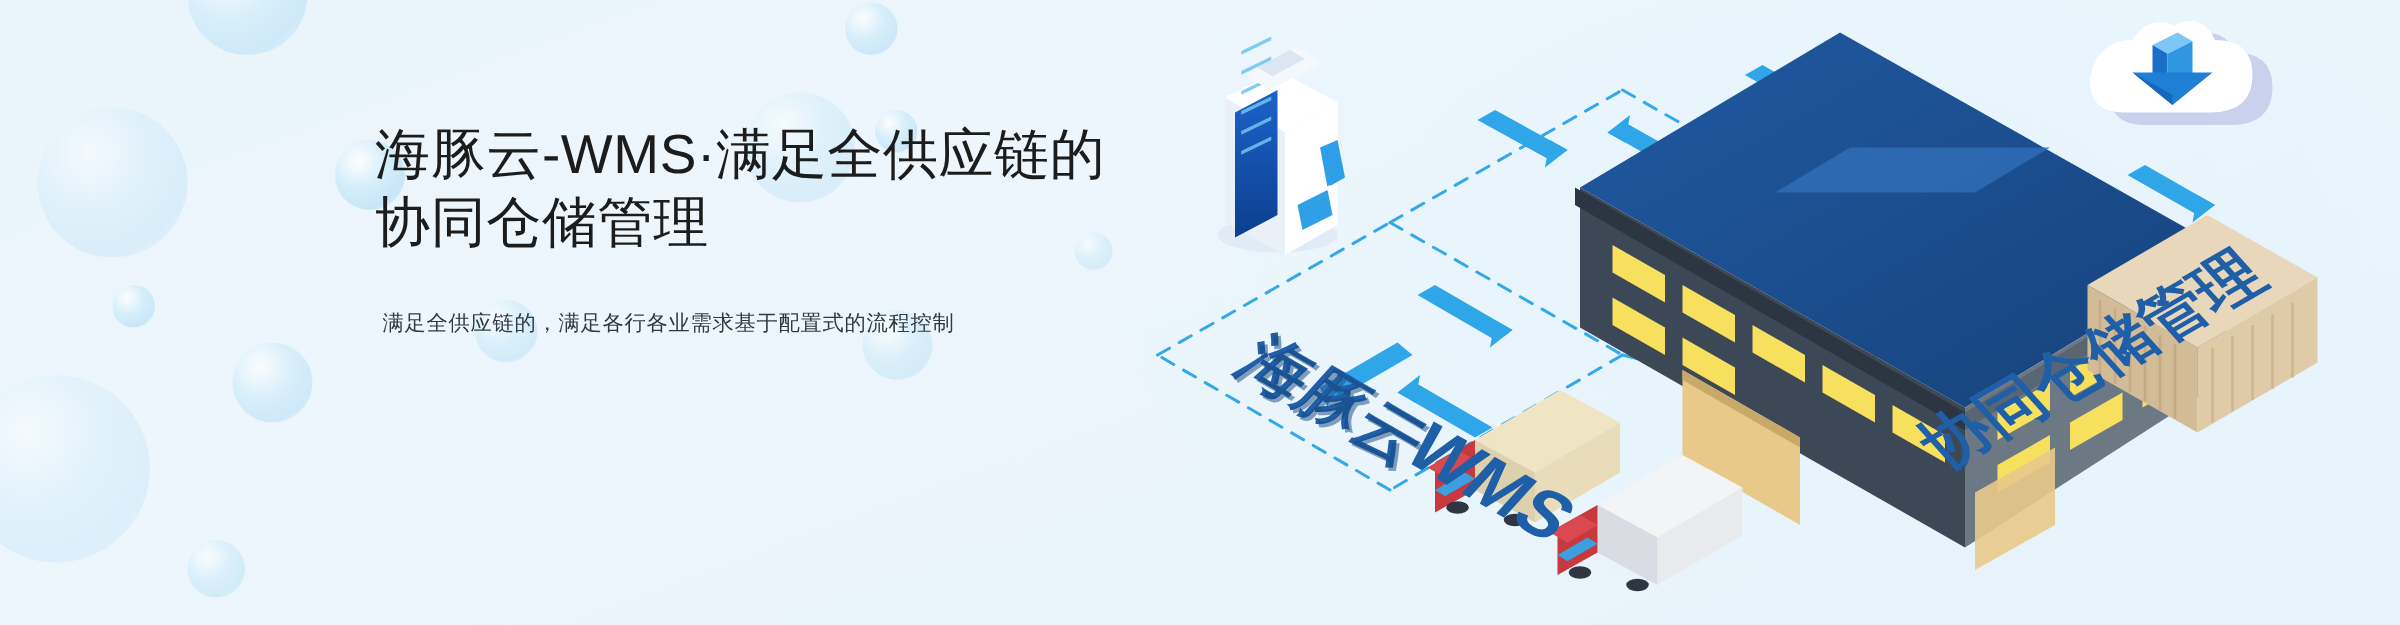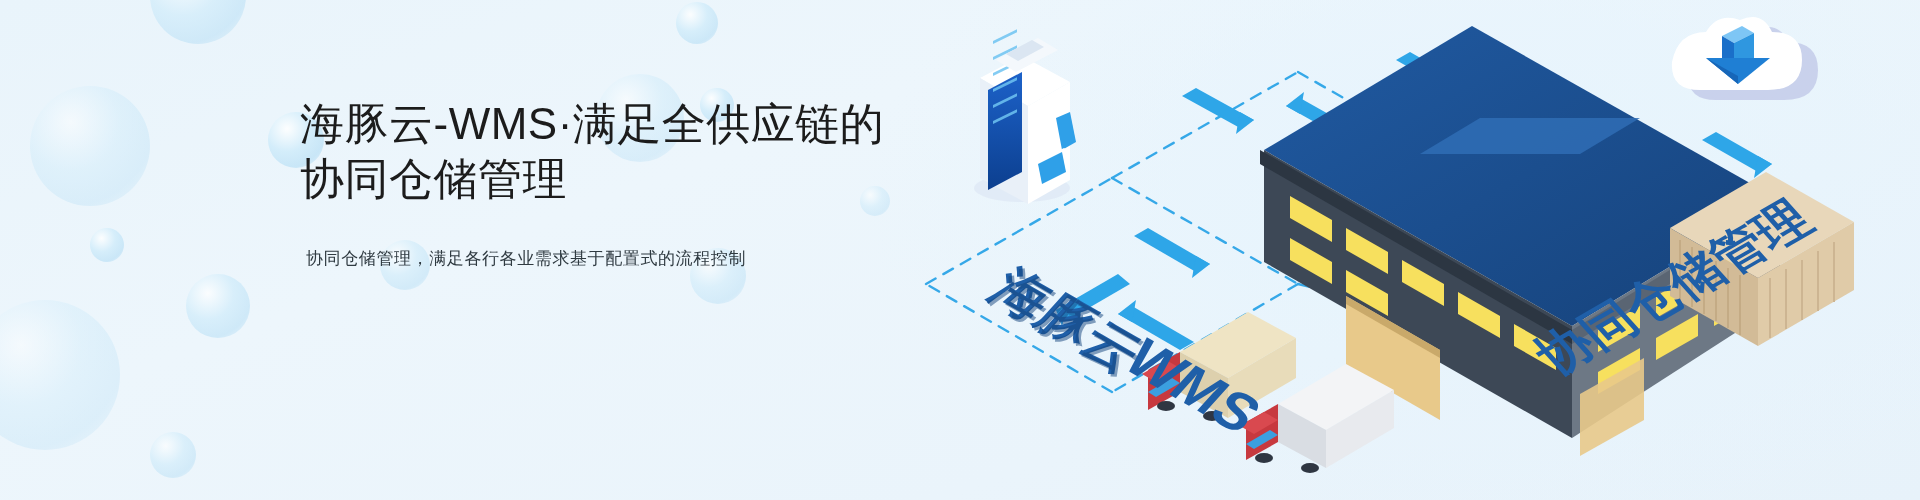--- a/index.html
+++ b/index.html
@@ -61,21 +61,21 @@
     <div class="bubble" style="left:380px;  top:240px;  width:50px;  height:50px;  opacity:.7;"></div>
     <div class="bubble" style="left:690px;  top:248px;  width:56px;  height:56px;  opacity:.65;"></div>
     <div class="bubble" style="left:-30px;  top:300px;  width:150px; height:150px; opacity:.45;"></div>
     <div class="bubble" style="left:150px;  top:432px;  width:46px;  height:46px;  opacity:.7;"></div>
     <div class="bubble" style="left:860px;  top:186px;  width:30px;  height:30px;  opacity:.6;"></div>
   </div>
 
   <div class="copy">
     <h1 class="title">海豚云-WMS·满足全供应链的
 协同仓储管理</h1>
-    <p class="subtitle">协同仓储管理，满足各行各业需求基于配置式的流程控制</p>
+    <p class="subtitle">满足全供应链的，满足各行各业需求基于配置式的流程控制</p>
   </div>
 
   <div class="illus">
     <svg viewBox="0 0 1040 500" xmlns="http://www.w3.org/2000/svg">
       <defs>
         <linearGradient id="gRack" x1="0" y1="0" x2="0" y2="1">
           <stop offset="0" stop-color="#1d62c9"></stop>
             <stop offset="1" stop-color="#0c3f8f"></stop>
         </linearGradient>
         <linearGradient id="gCloudArrow" x1="0" y1="0" x2="1" y2="1">

